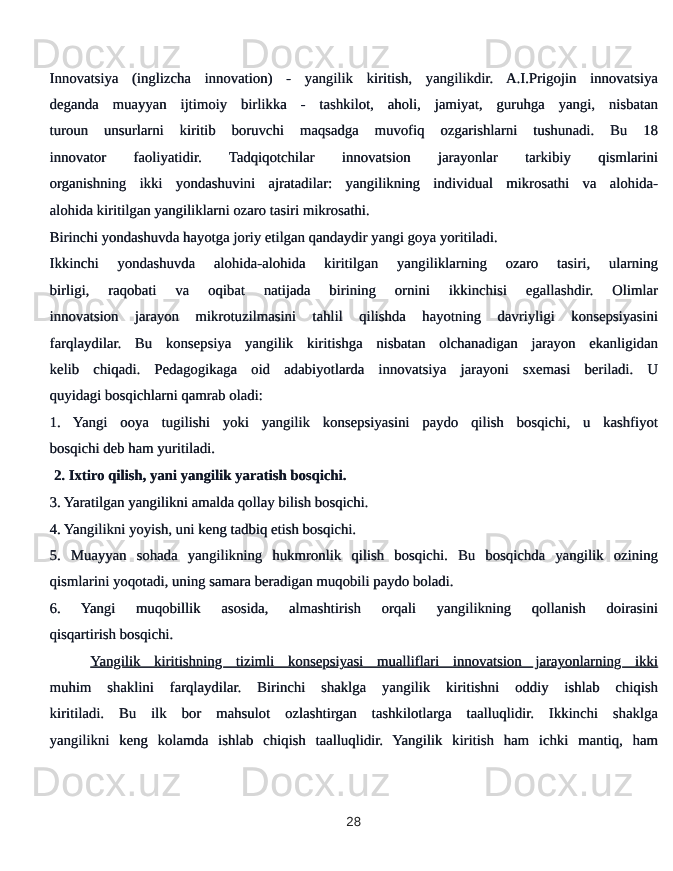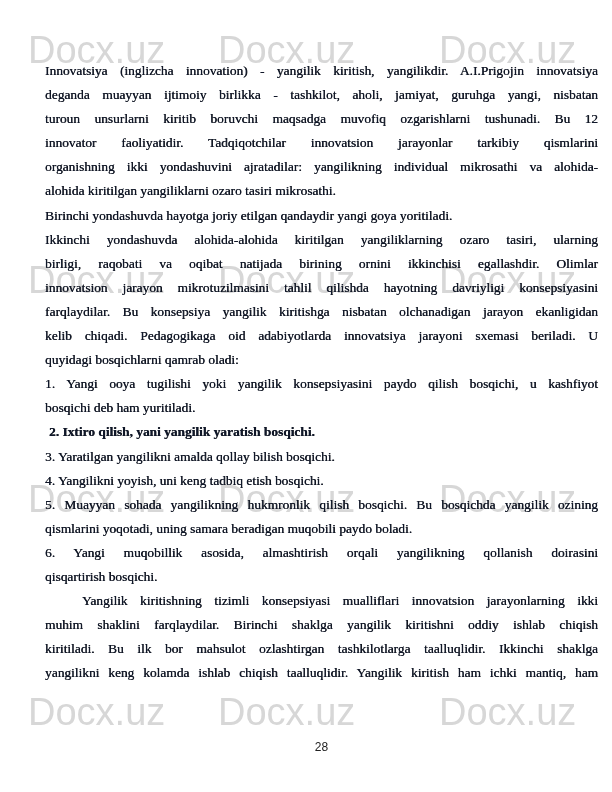--- a/index.html
+++ b/index.html
@@ -74,39 +74,39 @@
       <span style="left: 28px; top: 480px; color: rgb(215, 215, 215);">Docx.uz</span>
       <span style="left: 218px; top: 480px; color: rgb(215, 215, 215);">Docx.uz</span>
       <span style="left: 439px; top: 480px; color: rgb(215, 215, 215);">Docx.uz</span>
       <span style="left: 28px; top: 693px; color: rgb(215, 215, 215);">Docx.uz</span>
       <span style="left: 218px; top: 693px; color: rgb(215, 215, 215);">Docx.uz</span>
       <span style="left: 439px; top: 693px; color: rgb(215, 215, 215);">Docx.uz</span>
     </div>
   <div class="body-text">
       <div class="ln">Innovatsiya (inglizcha innovation) - yangilik kiritish, yangilikdir. A.I.Prigojin innovatsiya</div>
       <div class="ln">deganda muayyan ijtimoiy birlikka - tashkilot, aholi, jamiyat, guruhga yangi, nisbatan</div>
-      <div class="ln">turoun unsurlarni kiritib boruvchi maqsadga muvofiq ozgarishlarni tushunadi. Bu 12</div>
+      <div class="ln">turoun unsurlarni kiritib boruvchi maqsadga muvofiq ozgarishlarni tushunadi. Bu 18</div>
       <div class="ln">innovator faoliyatidir. Tadqiqotchilar innovatsion jarayonlar tarkibiy qismlarini</div>
       <div class="ln">organishning ikki yondashuvini ajratadilar: yangilikning individual mikrosathi va alohida-</div>
       <div class="ln last">alohida kiritilgan yangiliklarni ozaro tasiri mikrosathi.</div>
       <div class="ln last">Birinchi yondashuvda hayotga joriy etilgan qandaydir yangi goya yoritiladi.</div>
       <div class="ln">Ikkinchi yondashuvda alohida-alohida kiritilgan yangiliklarning ozaro tasiri, ularning</div>
       <div class="ln">birligi, raqobati va oqibat natijada birining ornini ikkinchisi egallashdir. Olimlar</div>
       <div class="ln">innovatsion jarayon mikrotuzilmasini tahlil qilishda hayotning davriyligi konsepsiyasini</div>
       <div class="ln">farqlaydilar. Bu konsepsiya yangilik kiritishga nisbatan olchanadigan jarayon ekanligidan</div>
       <div class="ln">kelib chiqadi. Pedagogikaga oid adabiyotlarda innovatsiya jarayoni sxemasi beriladi. U</div>
       <div class="ln last">quyidagi bosqichlarni qamrab oladi:</div>
       <div class="ln">1. Yangi ooya tugilishi yoki yangilik konsepsiyasini paydo qilish bosqichi, u kashfiyot</div>
       <div class="ln last">bosqichi deb ham yuritiladi.</div>
       <div class="ln last" style="padding-left: 4px; font-weight: bold;">2. Ixtiro qilish, yani yangilik yaratish bosqichi.</div>
       <div class="ln last">3. Yaratilgan yangilikni amalda qollay bilish bosqichi.</div>
       <div class="ln last">4. Yangilikni yoyish, uni keng tadbiq etish bosqichi.</div>
       <div class="ln">5. Muayyan sohada yangilikning hukmronlik qilish bosqichi. Bu bosqichda yangilik ozining</div>
       <div class="ln last">qismlarini yoqotadi, uning samara beradigan muqobili paydo boladi.</div>
       <div class="ln">6. Yangi muqobillik asosida, almashtirish orqali yangilikning qollanish doirasini</div>
       <div class="ln last">qisqartirish bosqichi.</div>
-      <div class="ln" style="padding-left: 37px;">Yangilik kiritishning tizimli konsepsiyasi mualliflari innovatsion jarayonlarning ikki</div>
+      <div class="ln" style="padding-left: 37px; text-decoration: underline;">Yangilik kiritishning tizimli konsepsiyasi mualliflari innovatsion jarayonlarning ikki</div>
       <div class="ln">muhim shaklini farqlaydilar. Birinchi shaklga yangilik kiritishni oddiy ishlab chiqish</div>
       <div class="ln">kiritiladi. Bu ilk bor mahsulot ozlashtirgan tashkilotlarga taalluqlidir. Ikkinchi shaklga</div>
       <div class="ln">yangilikni keng kolamda ishlab chiqish taalluqlidir. Yangilik kiritish ham ichki mantiq, ham</div>
     </div>
   <div class="page-number">28</div>
 </div>
 
 </body></html>

